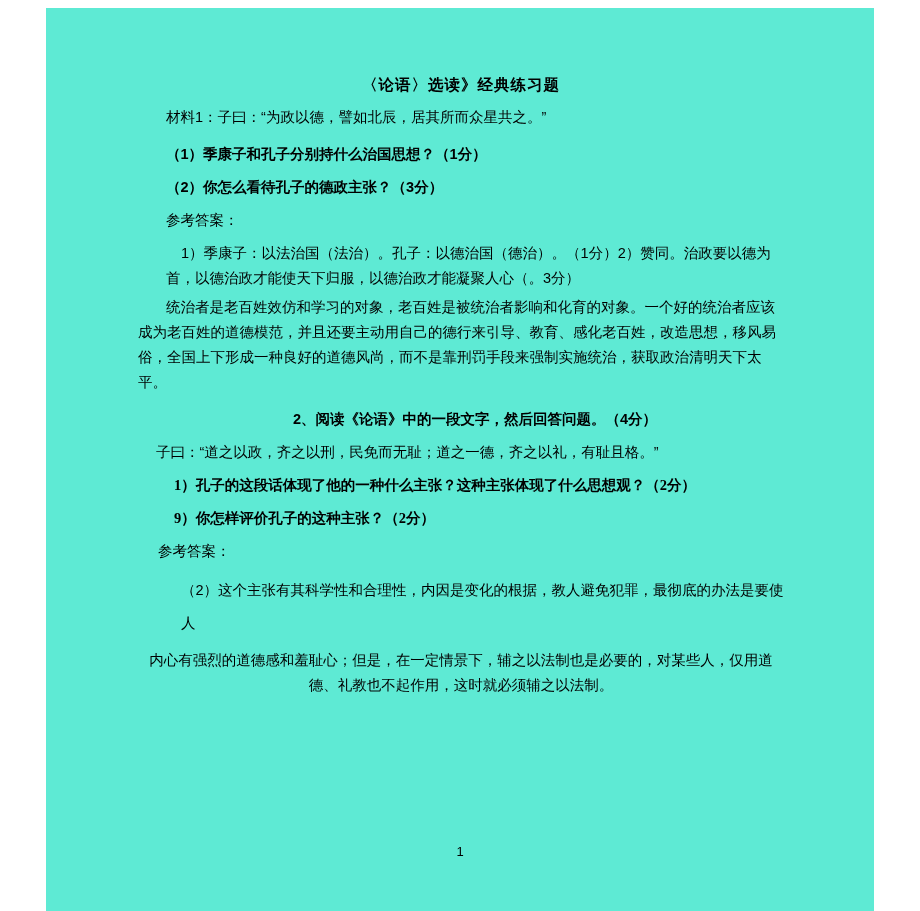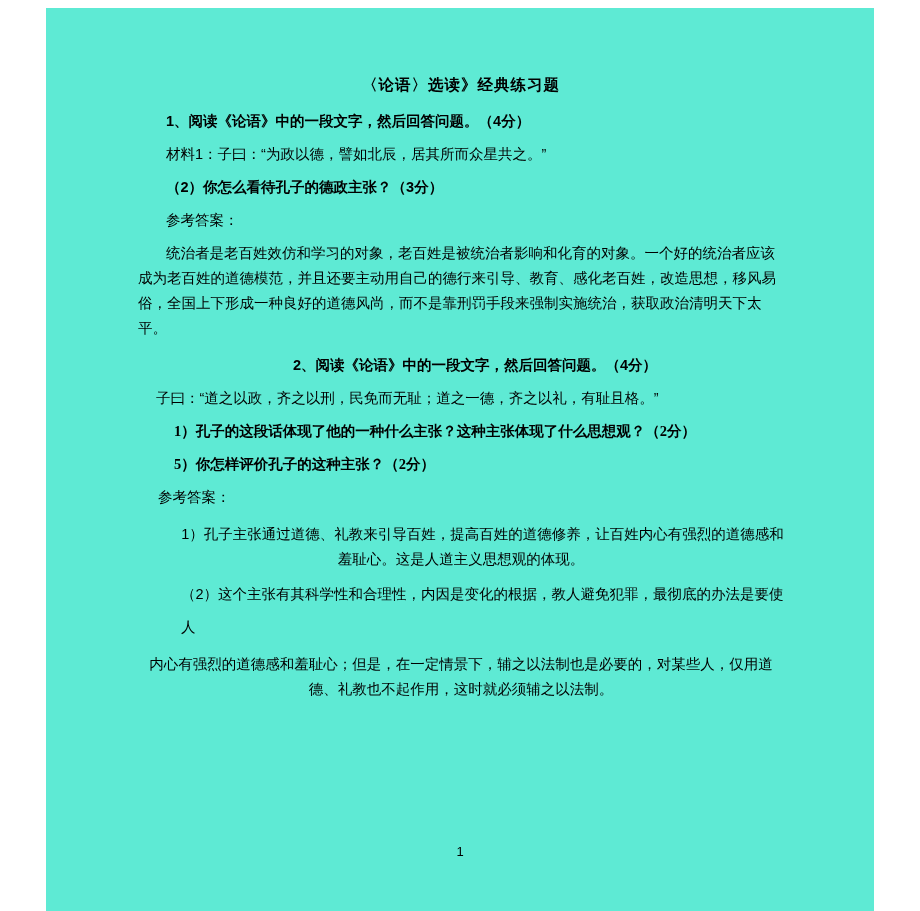--- a/index.html
+++ b/index.html
@@ -44,44 +44,44 @@
   }
 </style>
 </head>
 <body>
 
 <div class="page">
 
   <div class="para bold center title">〈论语〉选读》经典练习题</div>
 
 
-  <div class="para bold ind28 mt4">1、阅读《论语》中的一段文字，然后回答问题。（4分）</div>
 
   <div class="para ind28">材料1：子曰：“为政以德，譬如北辰，居其所而众星共之。”</div>
 
 
+  <div class="para bold ind28 mt4">（1）季康子和孔子分别持什么治国思想？（1分）</div>
 
   <div class="para bold ind28">（2）你怎么看待孔子的德政主张？（3分）</div>
 
   <div class="para ind28">参考答案：</div>
 
+  <div class="tight ind28 ti15 mt4">1）季康子：以法治国（法治）。孔子：以德治国（德治）。（1分）2）赞同。治政要以德为首，以德治政才能使天下归服，以德治政才能凝聚人心（。3分）</div>
 
   <div class="tight ti28 mt4">统治者是老百姓效仿和学习的对象，老百姓是被统治者影响和化育的对象。一个好的统治者应该成为老百姓的道德模范，并且还要主动用自己的德行来引导、教育、感化老百姓，改造思想，移风易俗，全国上下形成一种良好的道德风尚，而不是靠刑罚手段来强制实施统治，获取政治清明天下太平。</div>
 
   <div class="para bold ind28 mt8">2、阅读《论语》中的一段文字，然后回答问题。（4分）</div>
 
   <div class="para ind18">子曰：“道之以政，齐之以刑，民免而无耻；道之一德，齐之以礼，有耻且格。”</div>
 
   <div class="para bold ind36">1）孔子的这段话体现了他的一种什么主张？这种主张体现了什么思想观？（2分）</div>
 
-  <div class="para bold ind36">5）你怎样评价孔子的这种主张？（2分）</div>
+  <div class="para bold ind36">9）你怎样评价孔子的这种主张？（2分）</div>
 
   <div class="para ind20">参考答案：</div>
 
-  <div class="tight ti43 mt8">1）孔子主张通过道德、礼教来引导百姓，提高百姓的道德修养，让百姓内心有强烈的道德感和羞耻心。这是人道主义思想观的体现。</div>
 
   <div class="para ind43 mt6">（2）这个主张有其科学性和合理性，内因是变化的根据，教人避免犯罪，最彻底的办法是要使人</div>
 
   <div class="tight mt8">内心有强烈的道德感和羞耻心；但是，在一定情景下，辅之以法制也是必要的，对某些人，仅用道德、礼教也不起作用，这时就必须辅之以法制。</div>
 
   <div class="page-number">1</div>
 
 </div>
 
 </body></html>

